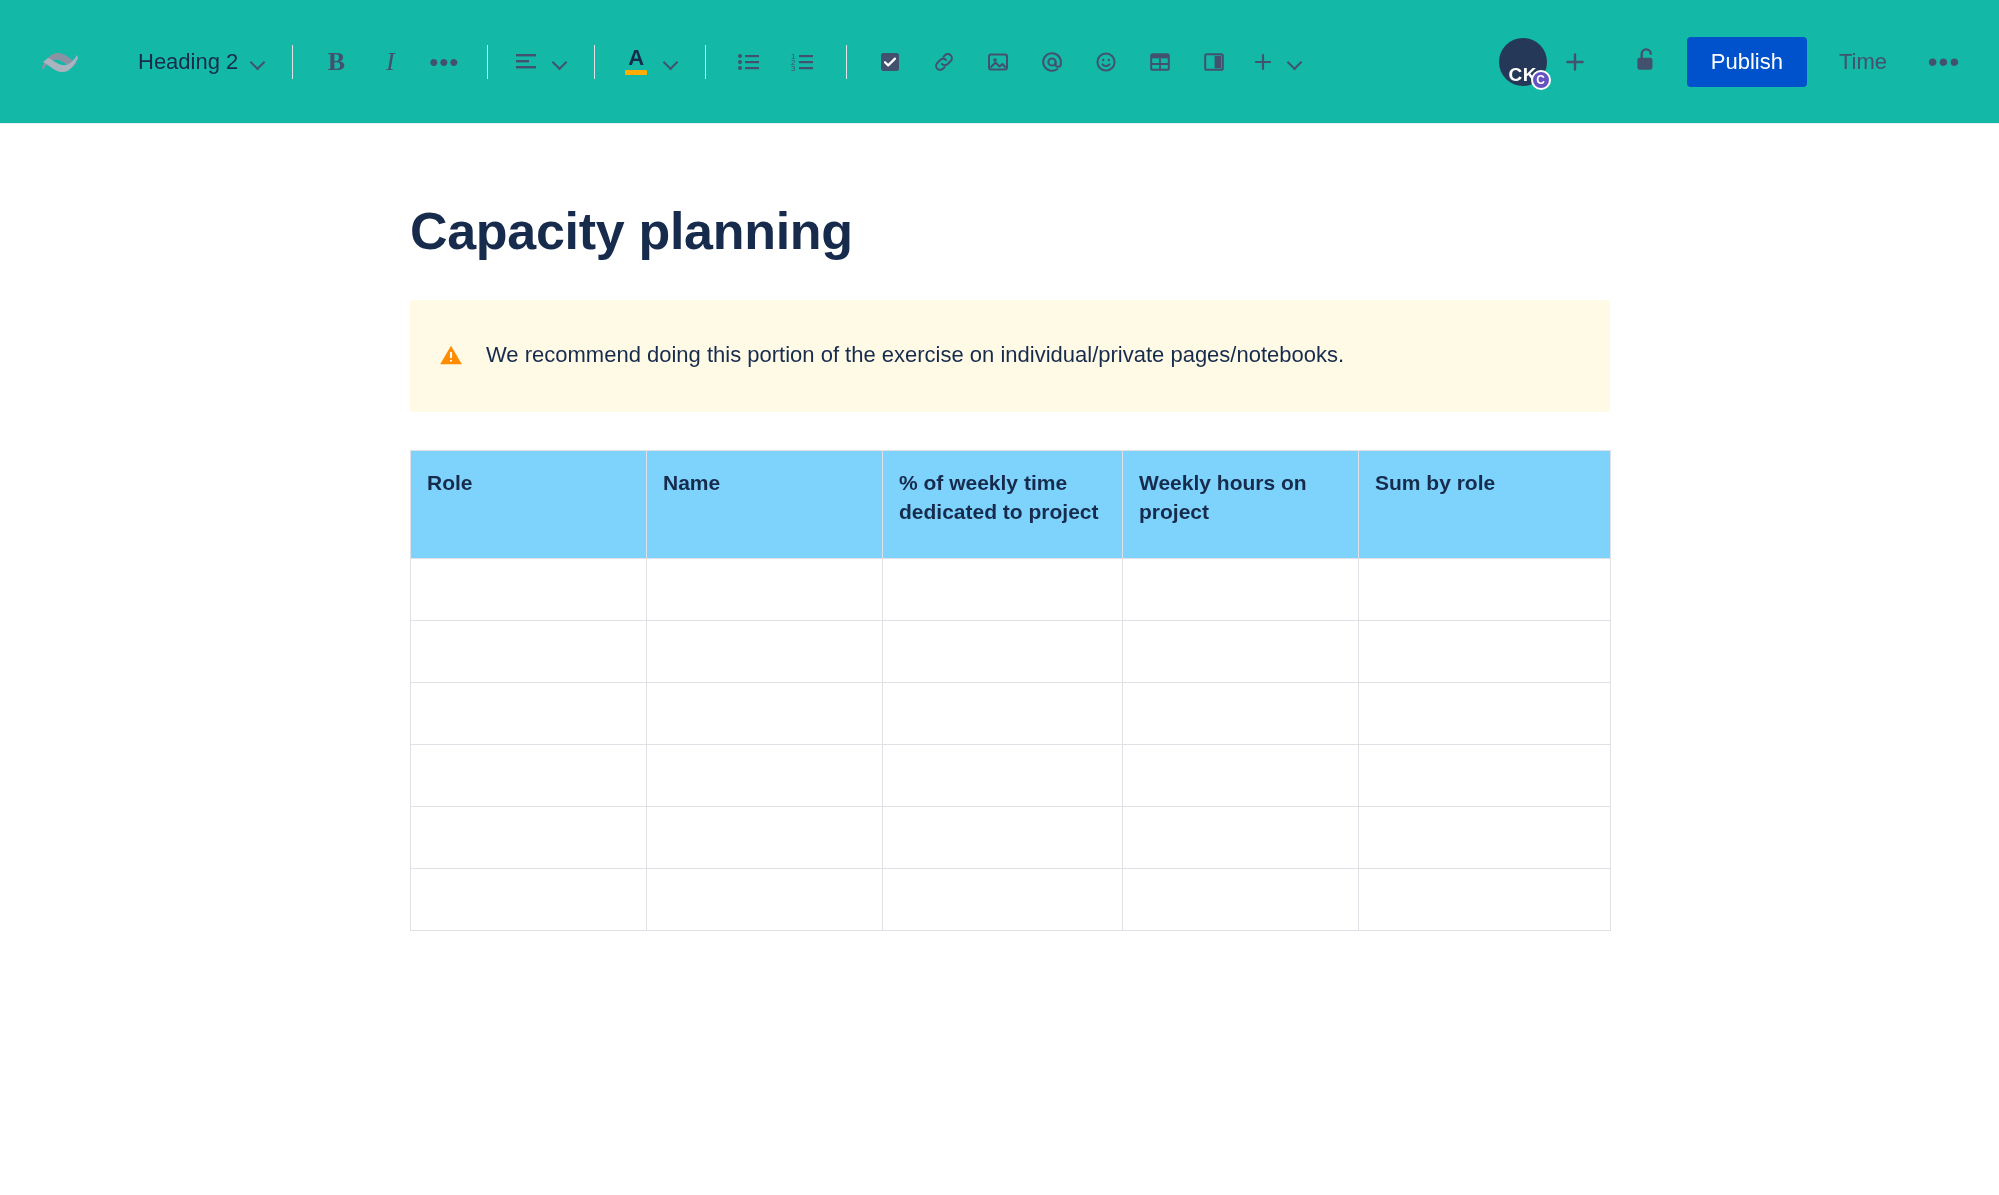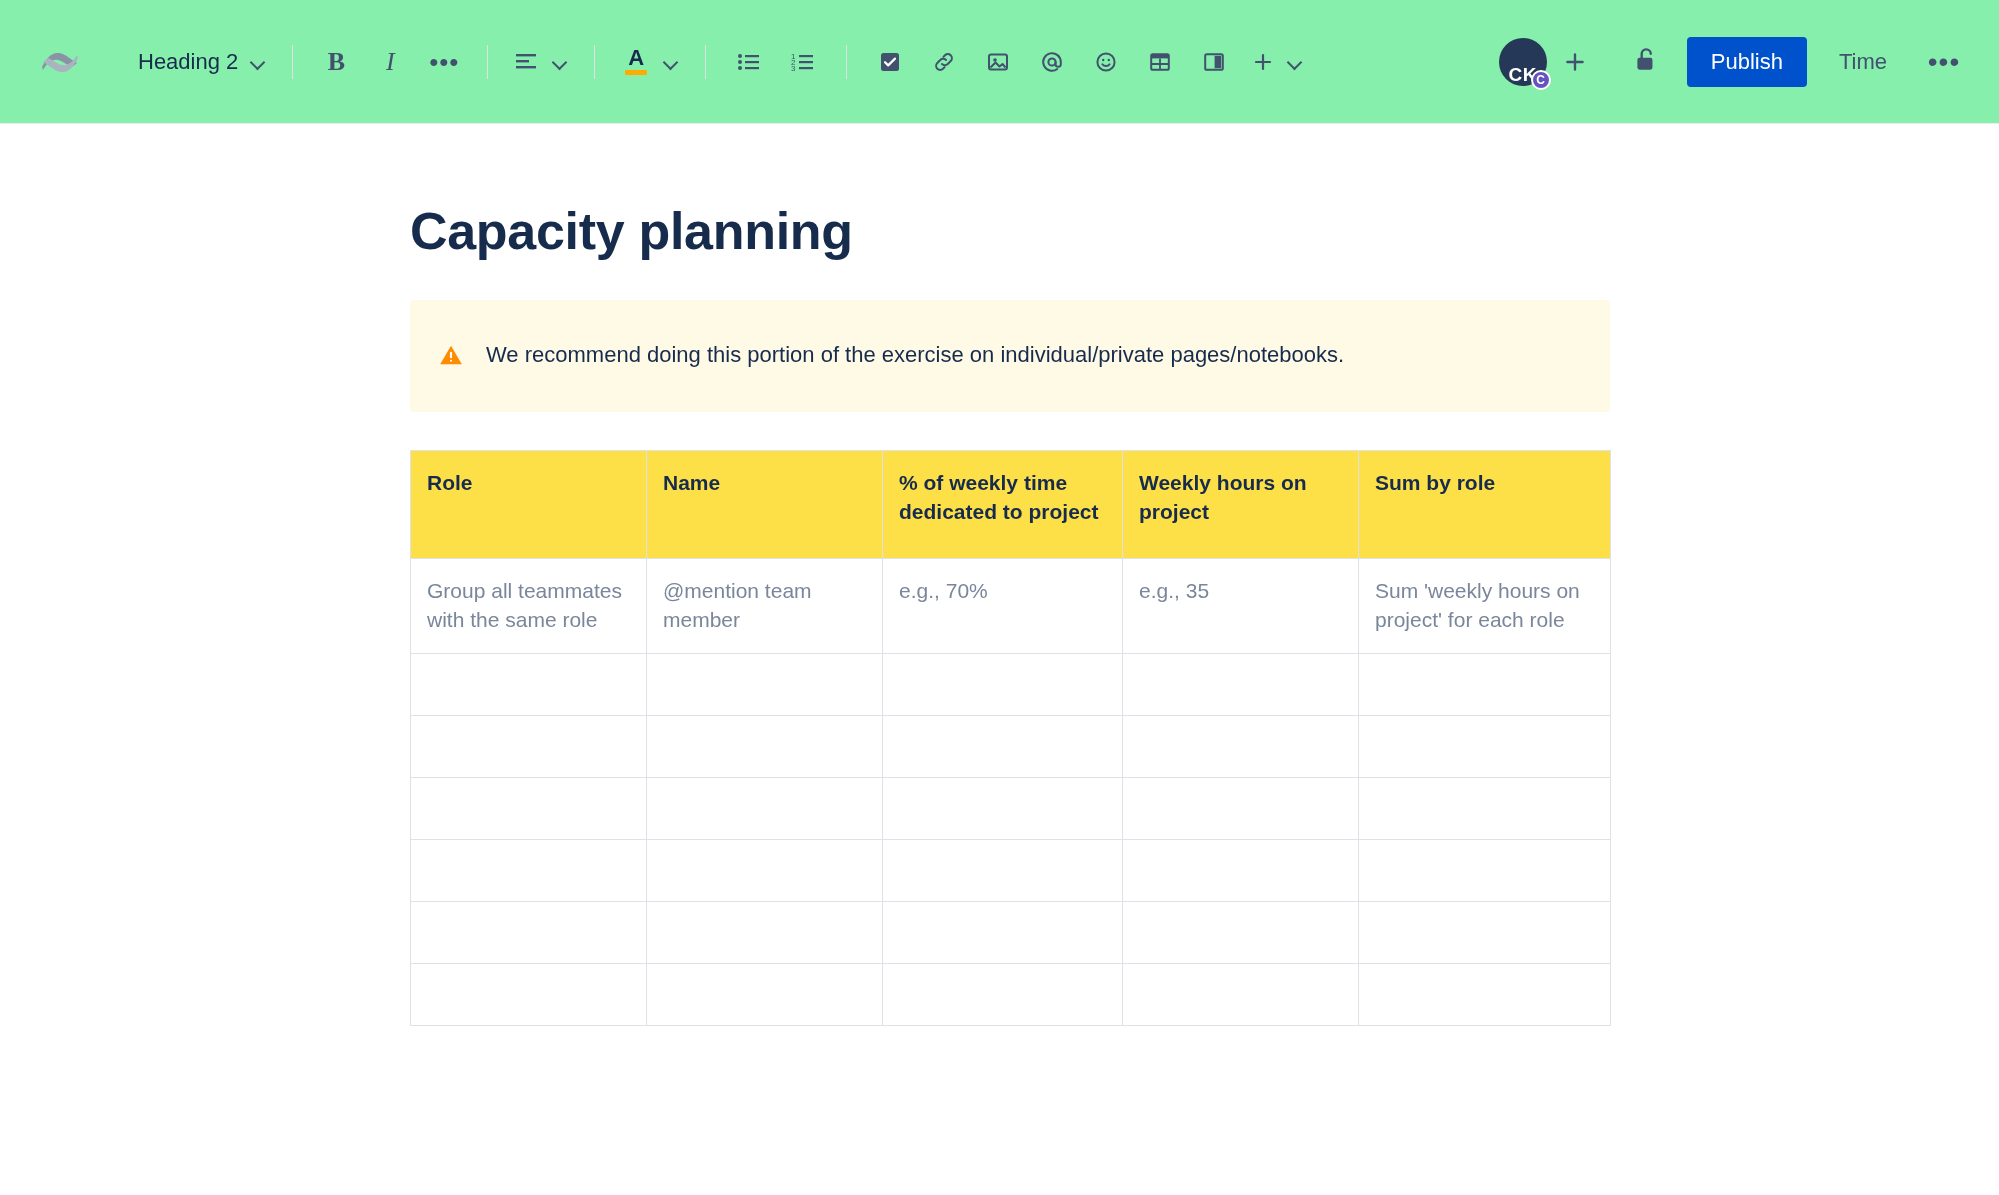--- a/index.html
+++ b/index.html
@@ -13,21 +13,21 @@
   }
 
   
   .toolbar {
     position: relative;
     height: 124px;
     width: 100%;
     display: flex;
     align-items: center;
     padding: 0 24px;
-    background: #86efac;
+    background: #14b8a6;
     border-bottom: 1px solid #ebecf0;
   }
   .tb-logo {
     width: 44px; height: 44px;
     margin-left: 14px;
     margin-right: 42px;
     display: flex; align-items: center; justify-content: center;
   }
   .tb-group { display: flex; align-items: center; }
   .divider {
@@ -207,21 +207,21 @@
     border-collapse: collapse;
     width: 1200px;
     table-layout: fixed;
   }
   table.cap-table th, table.cap-table td {
     border: 1px solid #dfe1e6;
     vertical-align: top;
     padding: 18px 16px;
   }
   table.cap-table th {
-    background: #fde047;
+    background: #7dd3fc;
     text-align: left;
     font-size: 21px;
     font-weight: bold;
     color: #172b4d;
     height: 108px;
     line-height: 1.35;
   }
   table.cap-table td {
     font-size: 21px;
     color: #7a869a;
@@ -456,27 +456,20 @@
       <thead>
         <tr>
           <th>Role</th>
           <th>Name</th>
           <th>% of weekly time dedicated to project</th>
           <th>Weekly hours on project</th>
           <th>Sum by role</th>
         </tr>
       </thead>
       <tbody>
-        <tr class="filled">
-          <td>Group all teammates with the same role</td>
-          <td>@mention team member</td>
-          <td>e.g., 70%</td>
-          <td>e.g., 35</td>
-          <td>Sum 'weekly hours on project' for each role</td>
-        </tr>
         <tr>
           <td></td>
           <td></td>
           <td></td>
           <td></td>
           <td></td>
         </tr>
         <tr>
           <td></td>
           <td></td>

